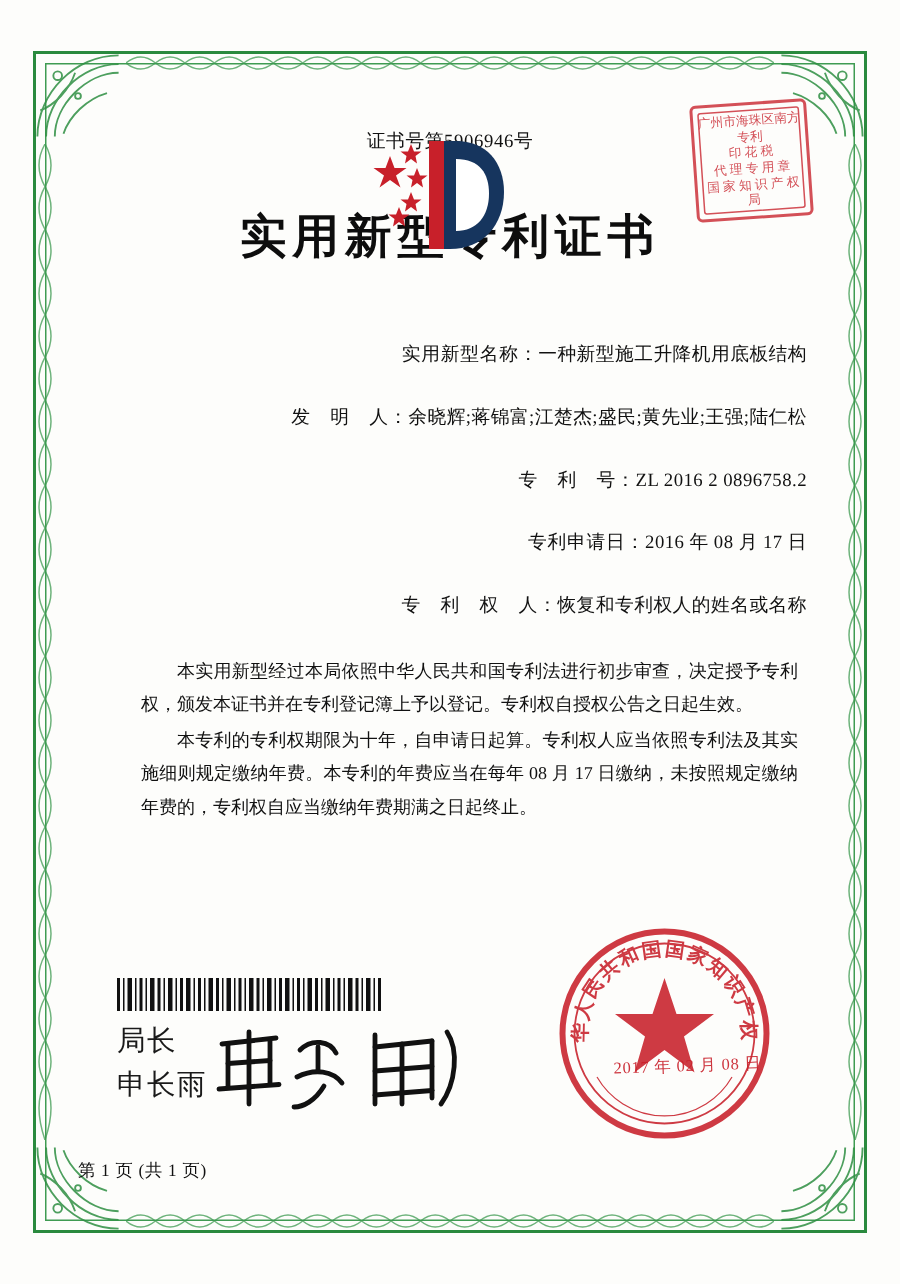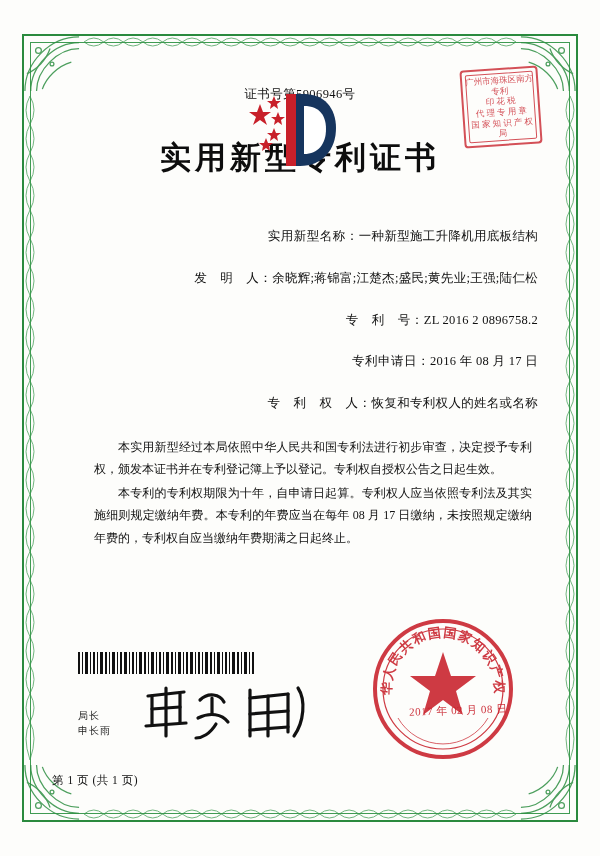--- a/index.html
+++ b/index.html
@@ -131,21 +131,21 @@
   .barcode{
     position:absolute;
     left:26px;
     bottom:122px;
     width:178px;height:22px;
   }
   .sign-block{
     position:absolute;
     left:26px;
     bottom:58px;
-    font-size:10px;
+    font-size:19px;
     line-height:1.5;
     letter-spacing:1px;
   }
   .signature{
     position:absolute;
     left:86px;
     bottom:52px;
     width:172px;height:62px;
   }
   .big-seal{

